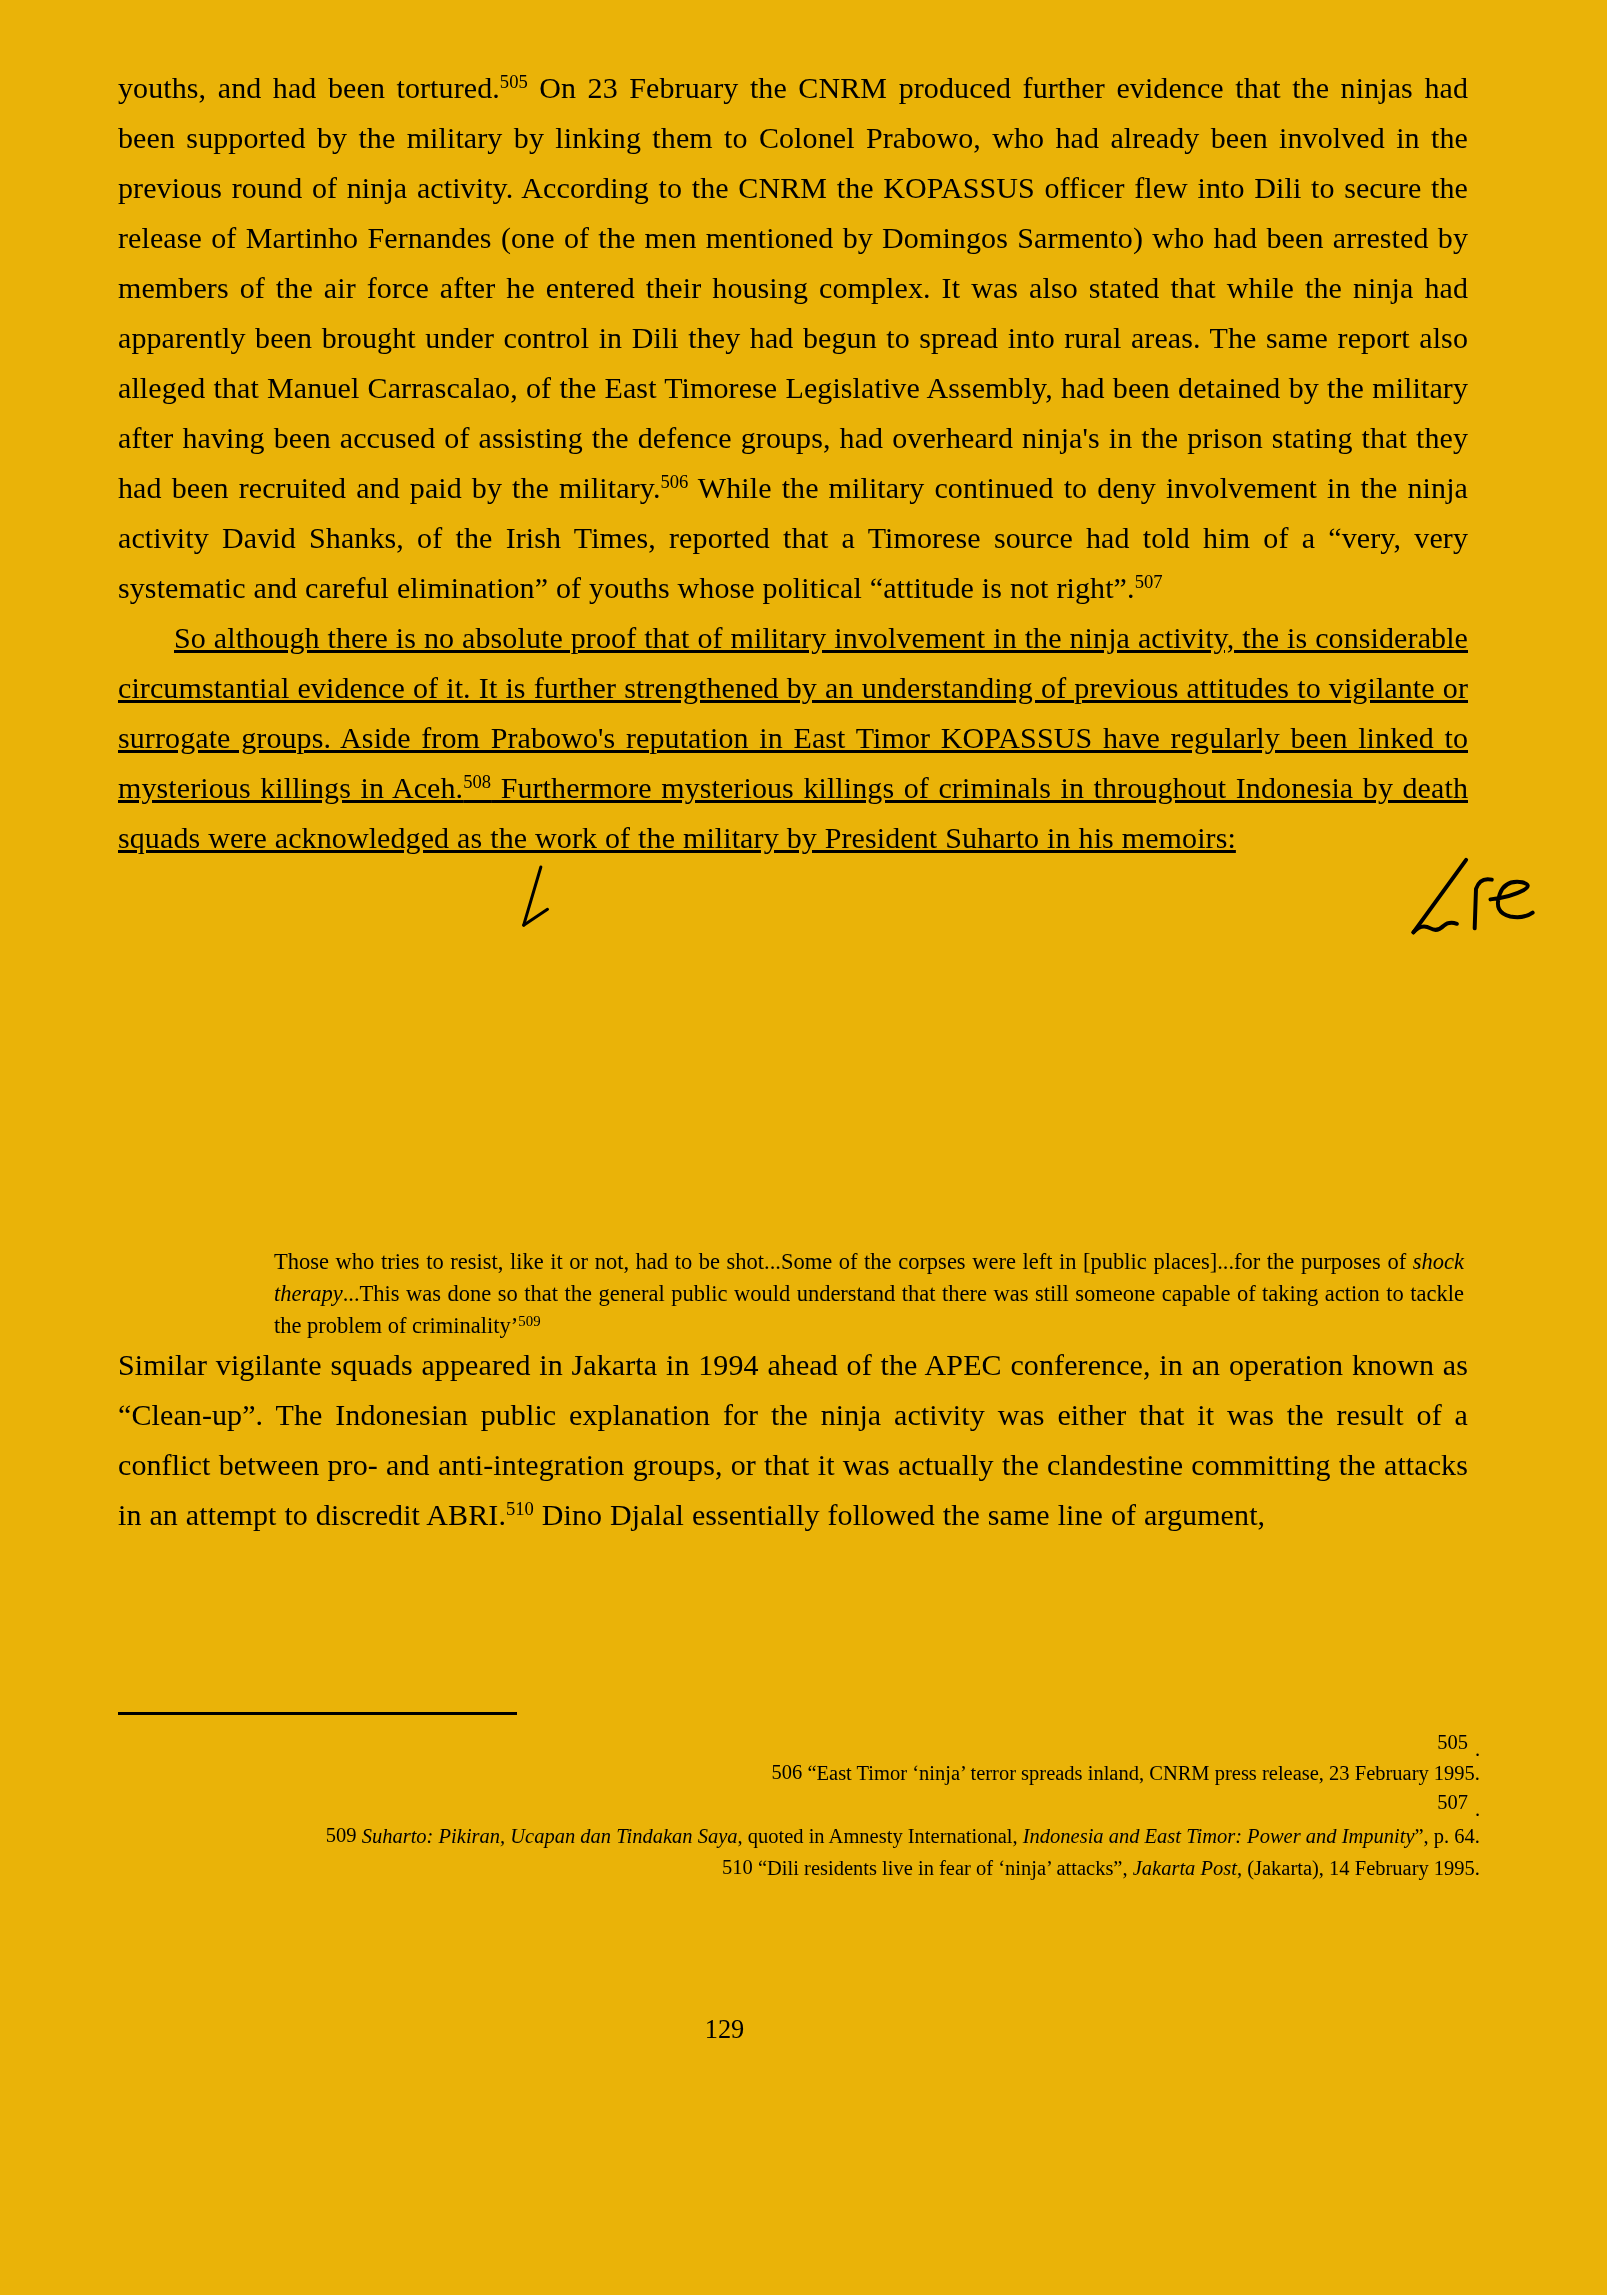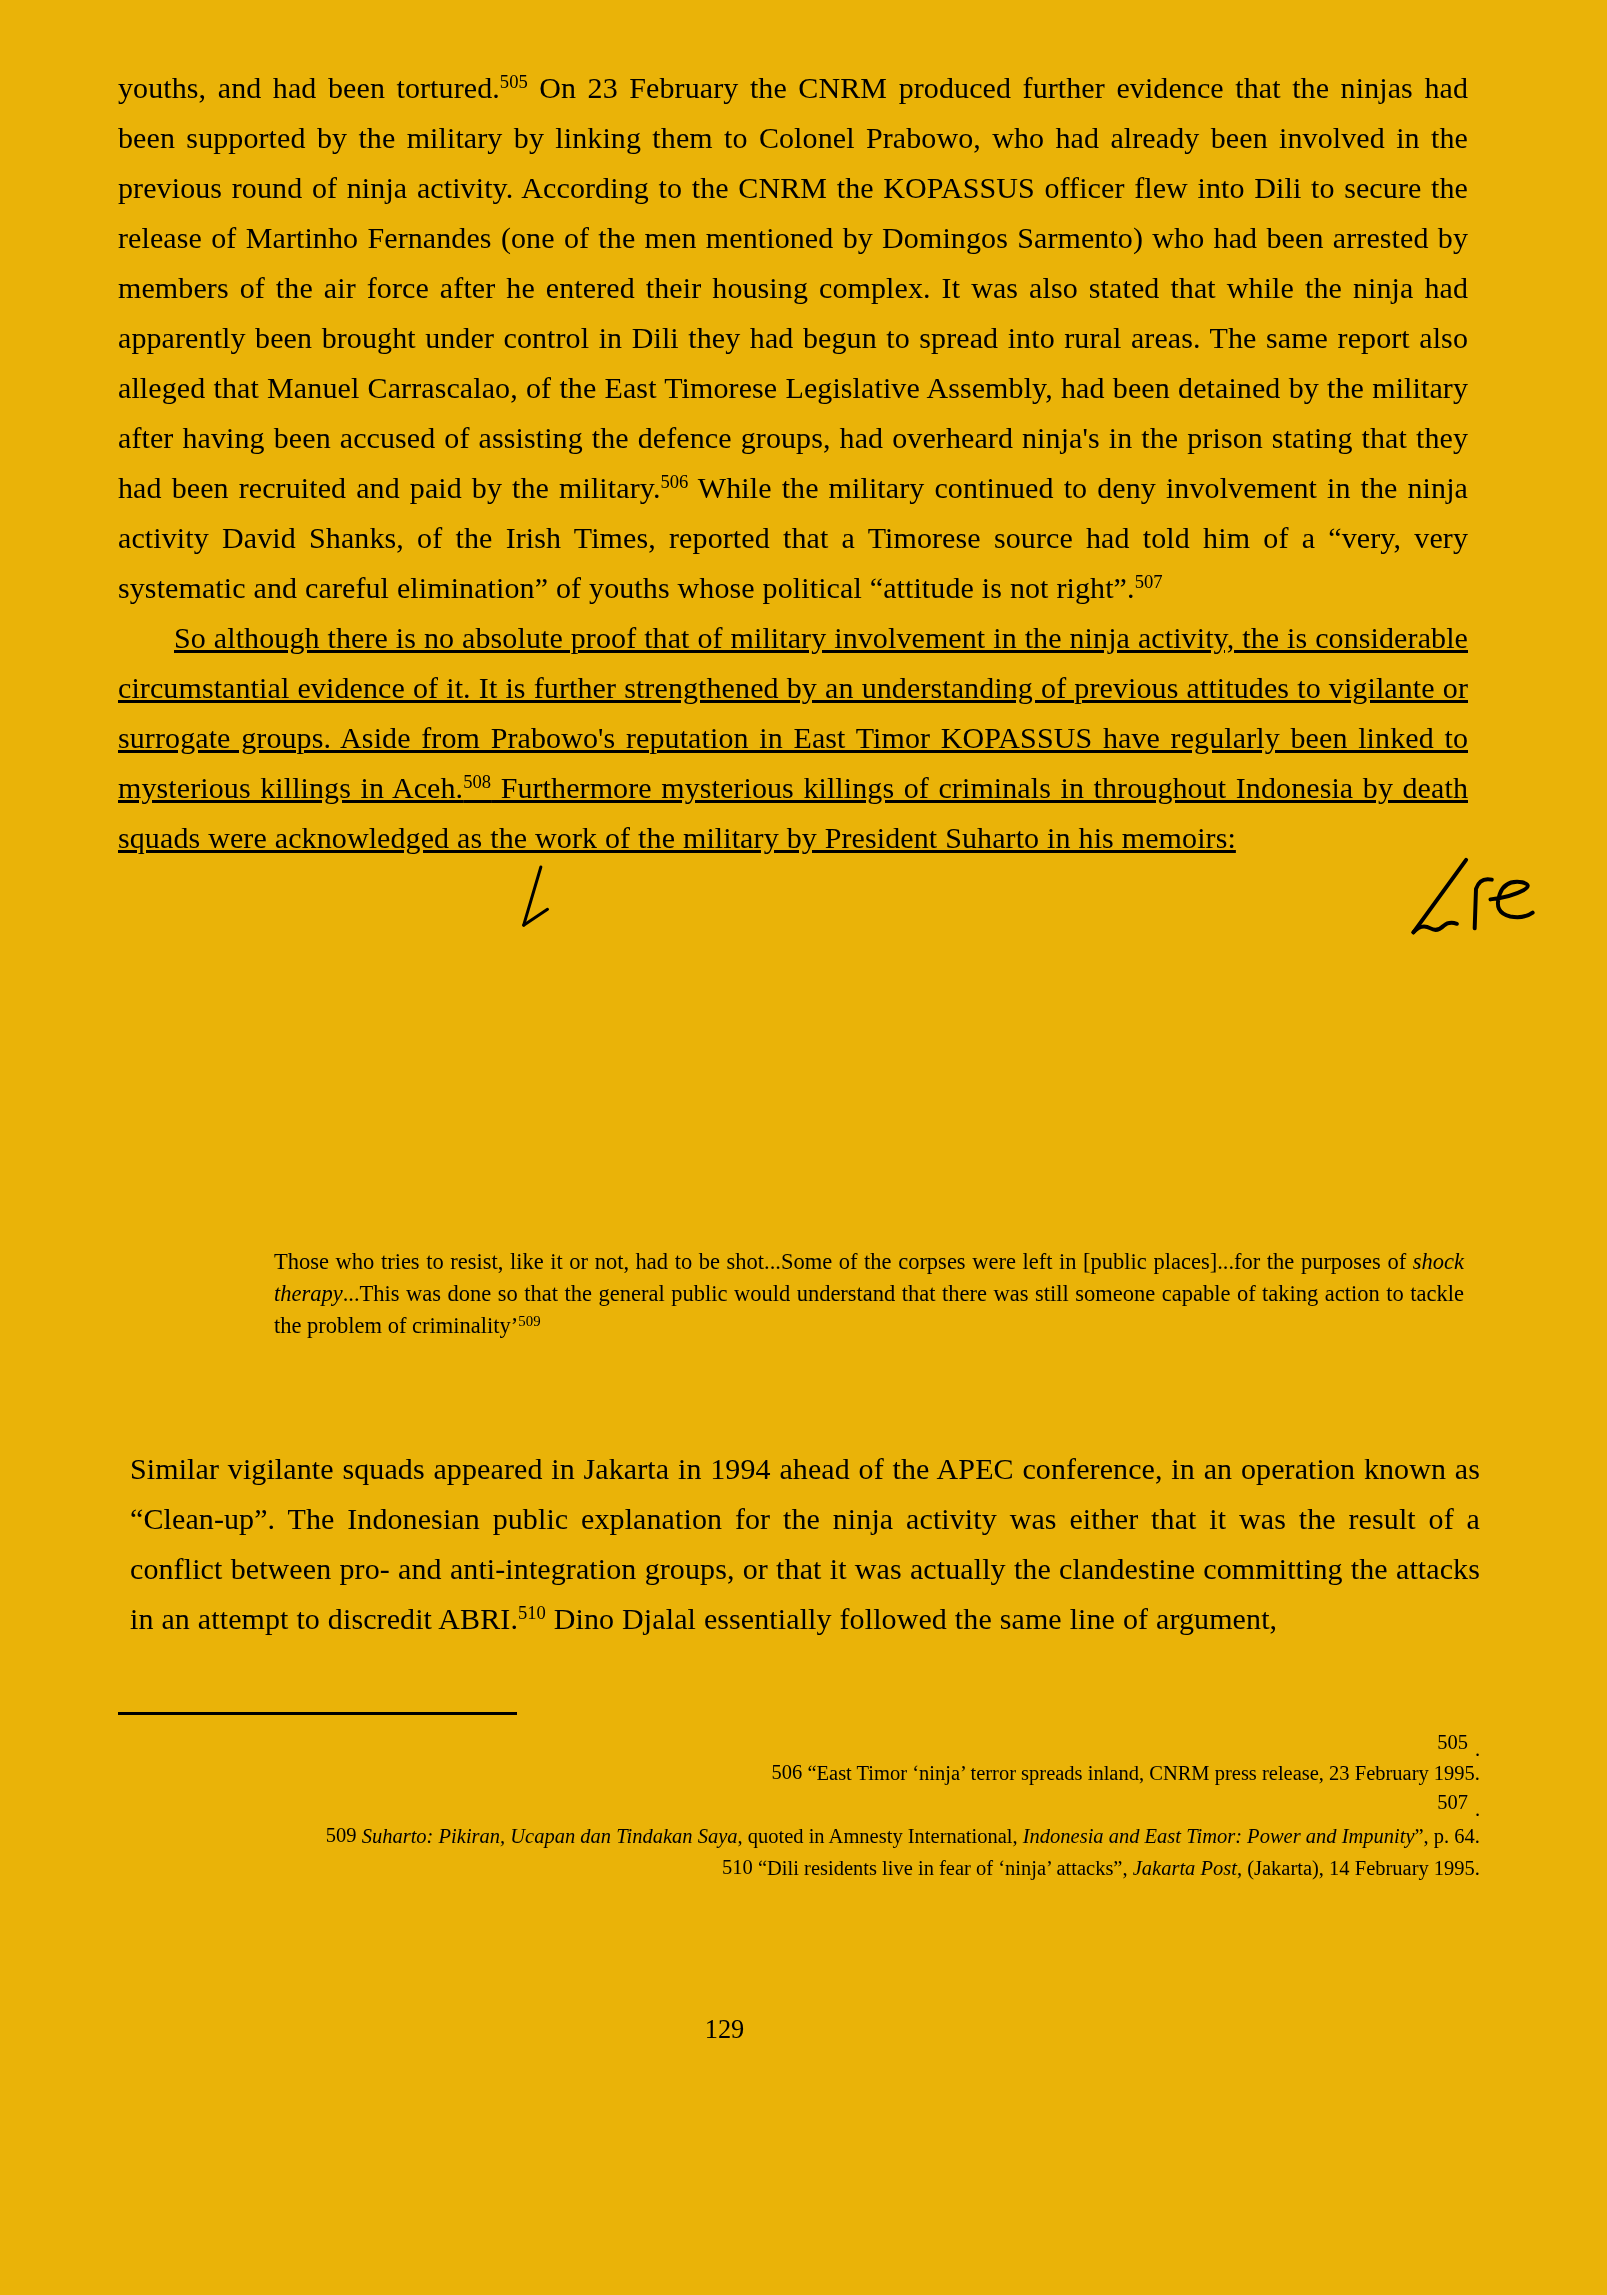--- a/index.html
+++ b/index.html
@@ -59,23 +59,22 @@
   #blockquote i { font-style: italic; }
   #blockquote sup.fn {
     font-size: 0.66em;
     vertical-align: 0.5em;
     line-height: 0;
   }
   
   #tail {
     position: absolute;
     left: 118px;
-    top: 1444px;
+    top: 1340px;
     width: 1350px;
-    margin-left: 12px;
   }
   
   #fn-rule {
     position: absolute;
     left: 118px;
     top: 1712px;
     width: 399px;
     height: 0;
     border-top: 3.3px solid #000;
   }

